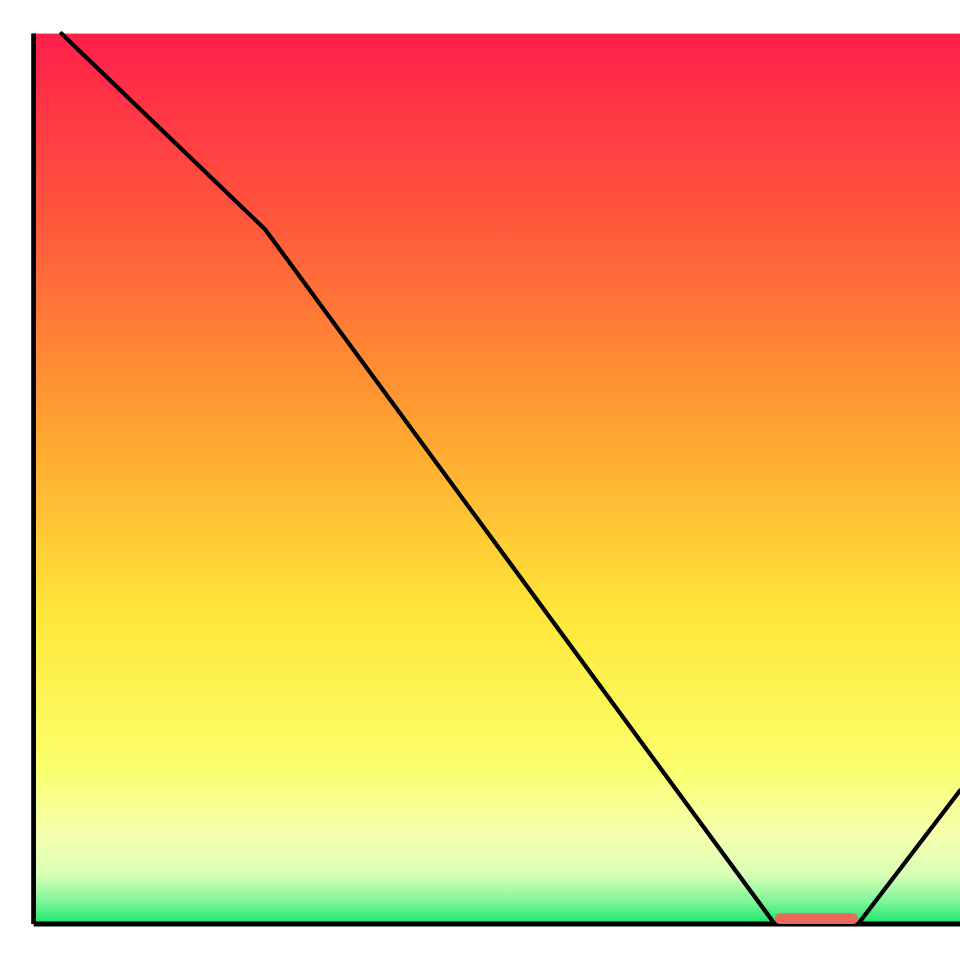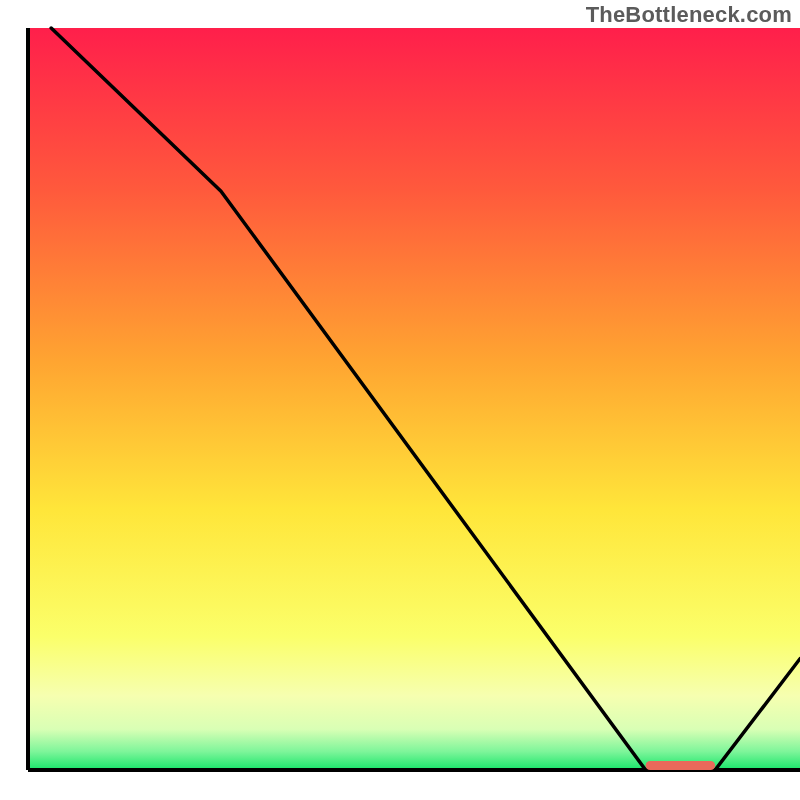--- a/index.html
+++ b/index.html
@@ -32,21 +32,20 @@
     width: 800px;
     height: 800px;
     display: block;
   }
 </style>
 </head>
 <body>
 
 <div class="stage">
 
-  <div class="watermark">TheBottleneck.com</div>
 
   <svg class="chart" viewBox="0 0 800 800">
     <defs>
       <linearGradient id="bg-grad" x1="0" y1="0" x2="0" y2="1">
 
       <stop offset="0.00%" stop-color="#ff1f4b"></stop>
           <stop offset="22.00%" stop-color="#ff5a3c"></stop>
           <stop offset="45.00%" stop-color="#ffa531"></stop>
           <stop offset="65.00%" stop-color="#ffe63a"></stop>
           <stop offset="82.00%" stop-color="#fbff6a"></stop>

